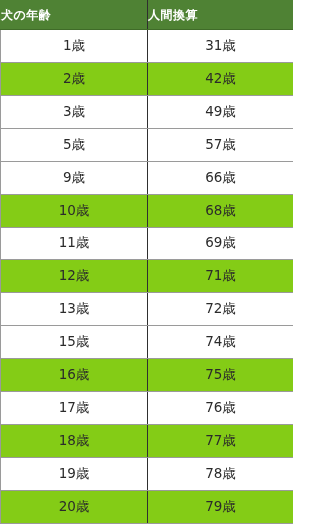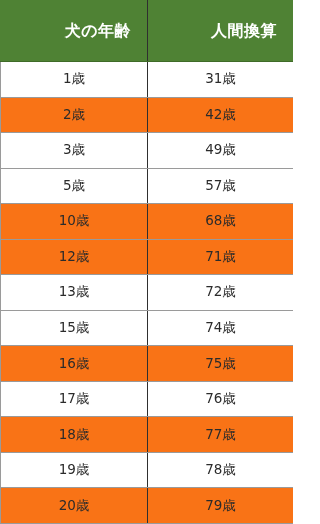--- a/index.html
+++ b/index.html
@@ -22,26 +22,26 @@
     background: #ffffff;
   }
 
   #age-table col.col-dog   { width: 147px; }
   #age-table col.col-human { width: 146px; }
 
   
   thead th {
     background: #4f8234;
     color: #ffffff;
-    font-size: 16px;
+    font-size: 12px;
     font-weight: bold;
     letter-spacing: 0.5px;
     height: 28px;
-    padding: 16px;
-    text-align: right;
+    padding: 0;
+    text-align: left;
     vertical-align: middle;
     border: 1px solid #4f8234;
     border-bottom: 1px solid #3f6b28;
   }
   thead th.th-dog {
     border-right: 1px solid #2f2f2f;
   }
 
   
   tbody td {
@@ -56,21 +56,21 @@
     border-left: 1px solid #9a9a9a;
     border-right: 1px solid #9a9a9a;
     white-space: nowrap;
   }
   tbody td.cell-dog {
     border-right: 1px solid #2f2f2f;
     margin-top: 11px;
   }
 
   tbody tr.row-plain  td { background: #ffffff; }
-  tbody tr.row-shaded td { background: #f97316; }
+  tbody tr.row-shaded td { background: #84cc16; }
 </style>
 </head>
 <body>
 
 <table id="age-table">
   <colgroup>
     <col class="col-dog">
     <col class="col-human">
   </colgroup>
   <thead>
@@ -89,23 +89,31 @@
         <td class="cell-human">42歳</td>
       </tr>
       <tr class="row-plain">
         <td class="cell-dog">3歳</td>
         <td class="cell-human">49歳</td>
       </tr>
       <tr class="row-plain">
         <td class="cell-dog">5歳</td>
         <td class="cell-human">57歳</td>
       </tr>
+      <tr class="row-plain">
+        <td class="cell-dog">9歳</td>
+        <td class="cell-human">66歳</td>
+      </tr>
       <tr class="row-shaded">
         <td class="cell-dog">10歳</td>
         <td class="cell-human">68歳</td>
+      </tr>
+      <tr class="row-plain">
+        <td class="cell-dog">11歳</td>
+        <td class="cell-human">69歳</td>
       </tr>
       <tr class="row-shaded">
         <td class="cell-dog">12歳</td>
         <td class="cell-human">71歳</td>
       </tr>
       <tr class="row-plain">
         <td class="cell-dog">13歳</td>
         <td class="cell-human">72歳</td>
       </tr>
       <tr class="row-plain">

